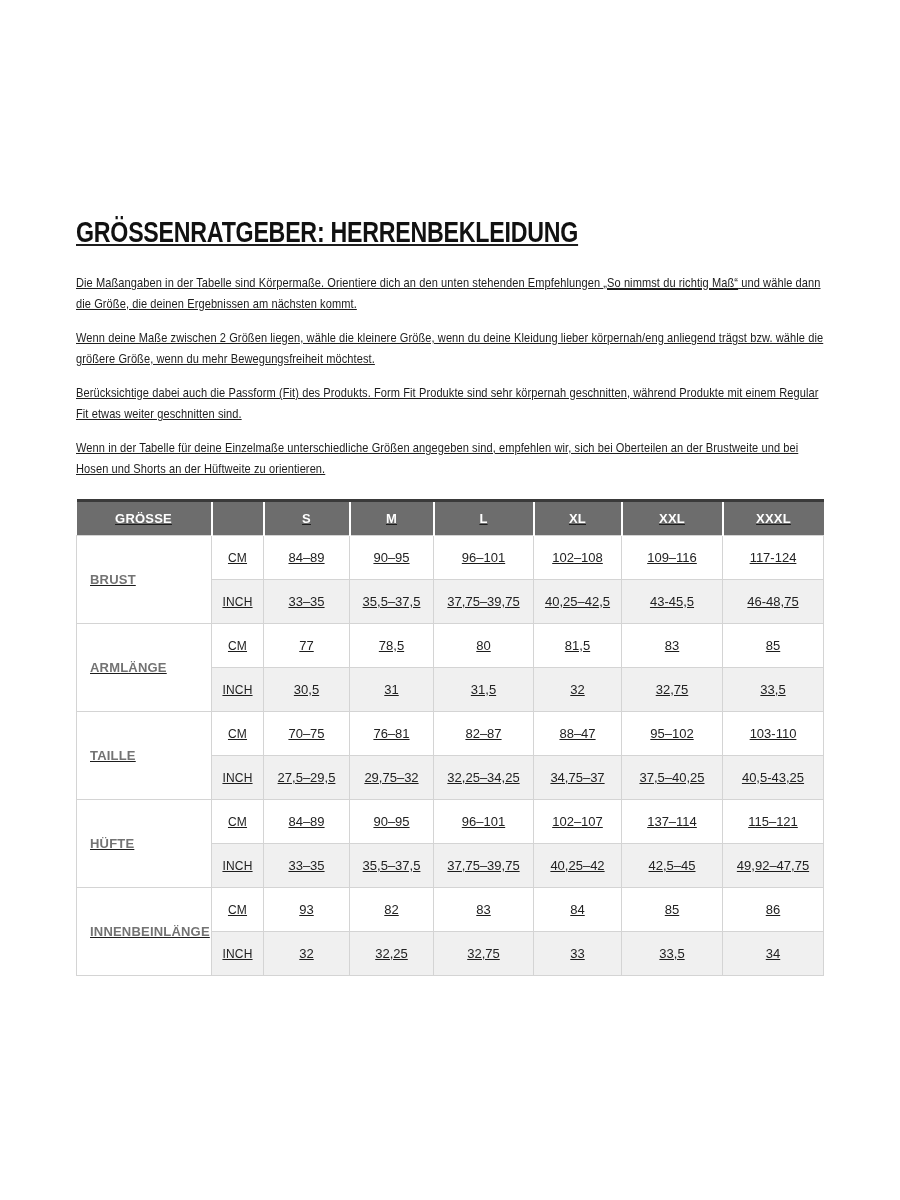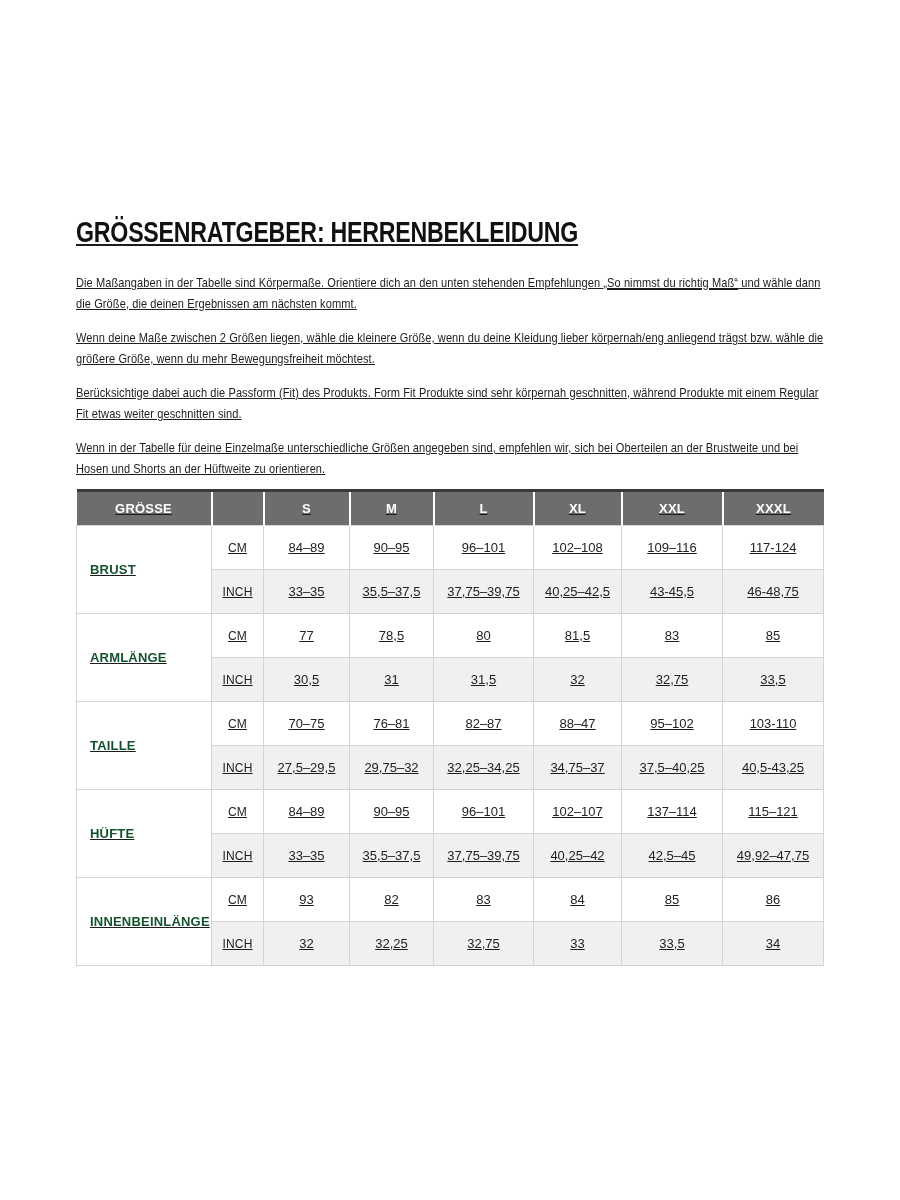--- a/index.html
+++ b/index.html
@@ -50,21 +50,21 @@
   }
   .intro p:last-child { margin-bottom: 0; }
   .measure-link {
     color: inherit;
     text-decoration: underline;
     text-underline-offset: 2px;
     cursor: pointer;
   }
 
   table.size-table {
-    margin-top: 10px;
+    margin-top: 20px;
     width: 747px;
     border-collapse: collapse;
     table-layout: fixed;
   }
   col.c-label { width: 135px; }
   col.c-unit  { width: 52px; }
   col.c-s     { width: 86px; }
   col.c-m     { width: 84px; }
   col.c-l     { width: 100px; }
   col.c-xl    { width: 88px; }
@@ -93,21 +93,21 @@
     text-align: center;
     font-size: 13px;
     background: #ffffff;
     color: #222222;
   }
   .size-table td.label-cell {
     text-align: left;
     padding-left: 13px;
     font-weight: bold;
     letter-spacing: 0.2px;
-    color: #14532d;
+    color: #737373;
     background: #ffffff;
   }
   .size-table td.unit-cell { font-size: 12px; letter-spacing: 0.2px; }
   .size-table tr.inch-row td.unit-cell,
   .size-table tr.inch-row td.value-cell { background: var(--alt-row-bg); }
 </style>
 </head>
 <body>
 
 <div class="page">

